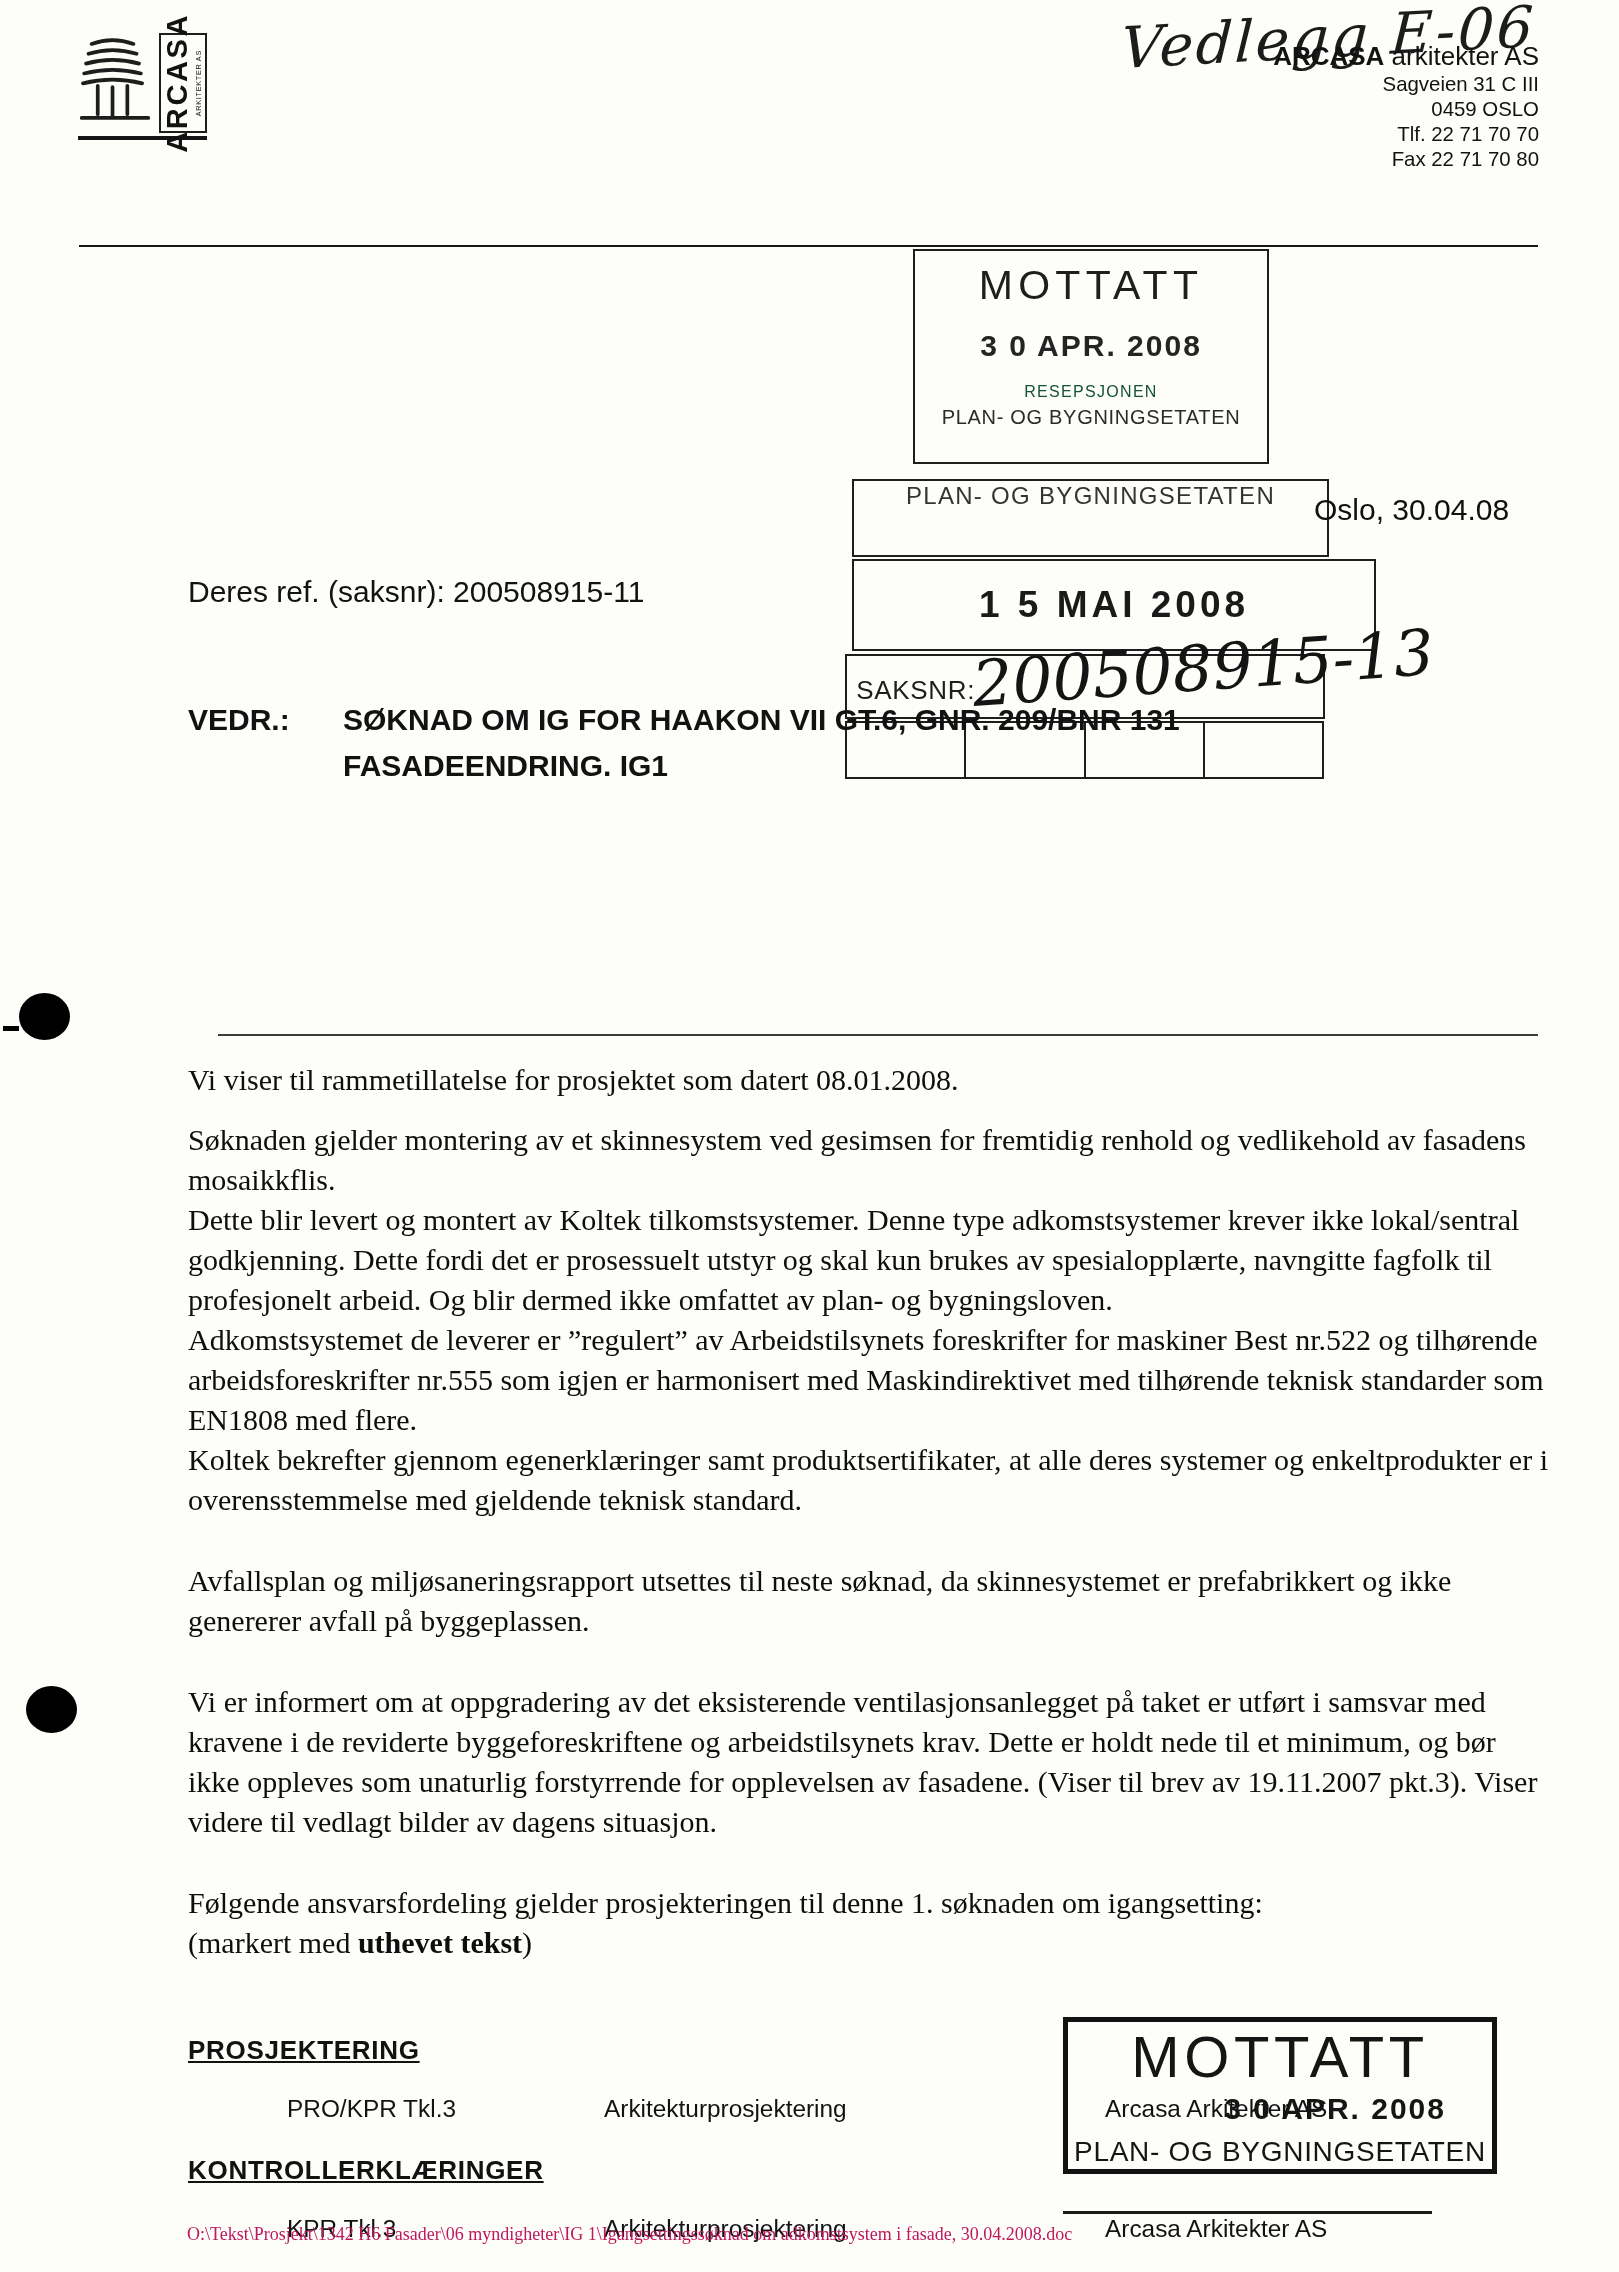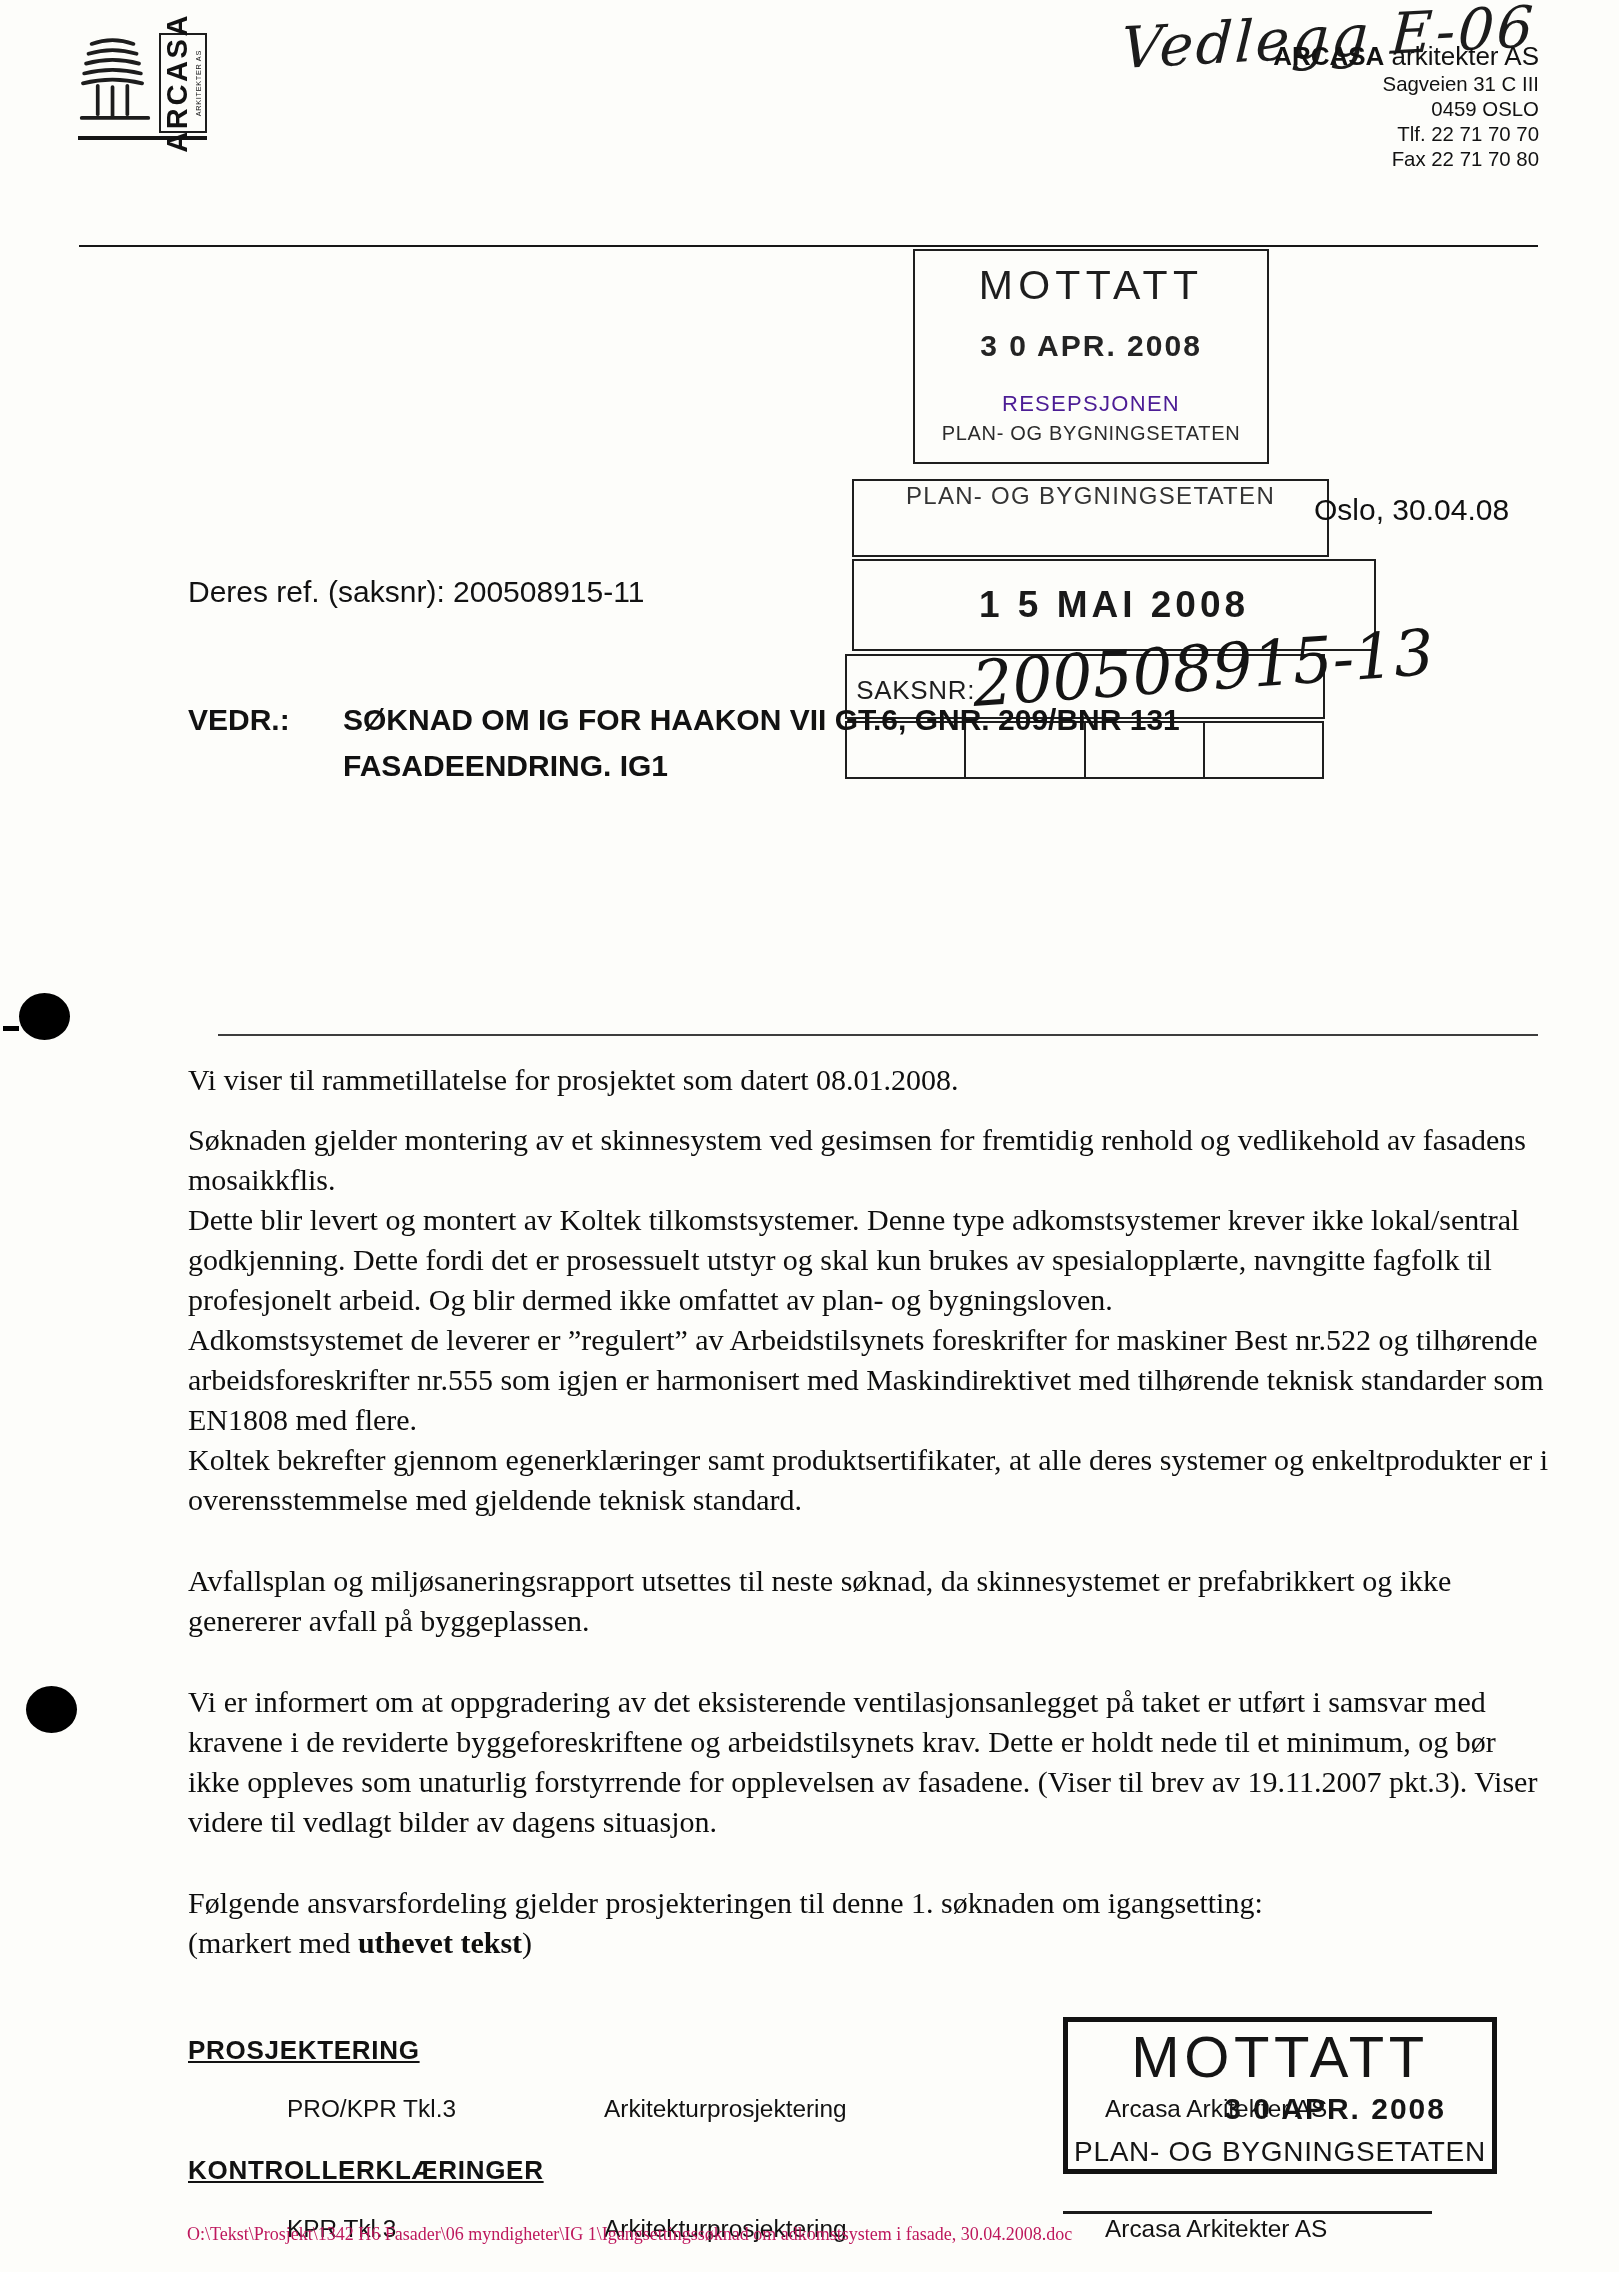--- a/index.html
+++ b/index.html
@@ -60,21 +60,21 @@
   .deres-ref{position:absolute;left:188px;top:575px;font-size:30px;}
 
   
   .stampbox{border:2.6px solid #1e1e1e;color:#1e1e1e;box-sizing:border-box;background:transparent;}
   .stamp-reception{
     position:absolute;left:913px;top:249px;width:356px;height:215px;
     text-align:center;
   }
   .stamp-title{font-size:41px;letter-spacing:5.3px;margin-top:10.6px;}
   .stamp-date{font-weight:bold;font-size:30px;letter-spacing:2px;margin-top:20px;color:#242424;}
-  .stamp-dept{font-size:22px;letter-spacing:1.3px;margin-top:28px;color:#4c1d95;}
+  .stamp-dept{font-size:16px;letter-spacing:1.3px;margin-top:20px;color:#14532d;}
   .stamp-office{font-size:20px;letter-spacing:0.7px;margin-top:5.3px;color:#2b2b2b;}
 
   .stamp-kommune{
     position:absolute;left:852px;top:479px;width:477px;height:78px;
     text-align:center;color:#343434;
   }
   .stamp-kommune .l1{font-size:28px;letter-spacing:2px;margin-top:4px;}
   .stamp-kommune .l2{font-size:24px;letter-spacing:1.3px;margin-top:1.3px;}
   .city-date{position:absolute;left:1314px;top:493px;font-size:30px;color:#101010;white-space:nowrap;}
 

